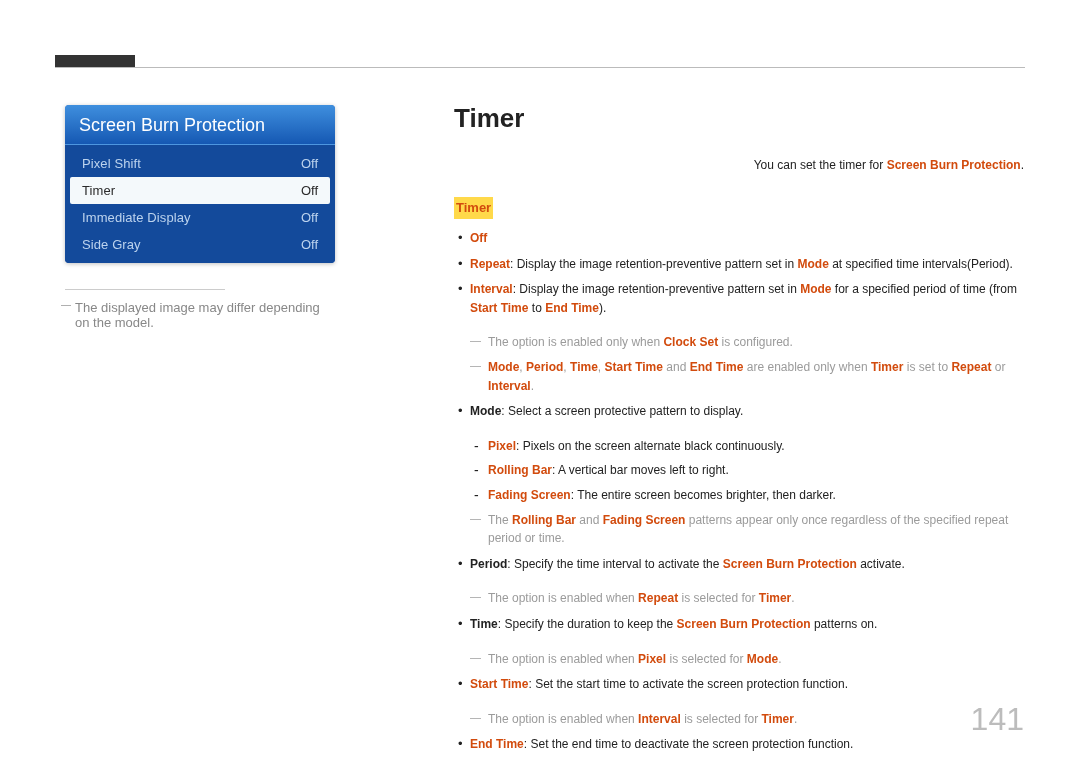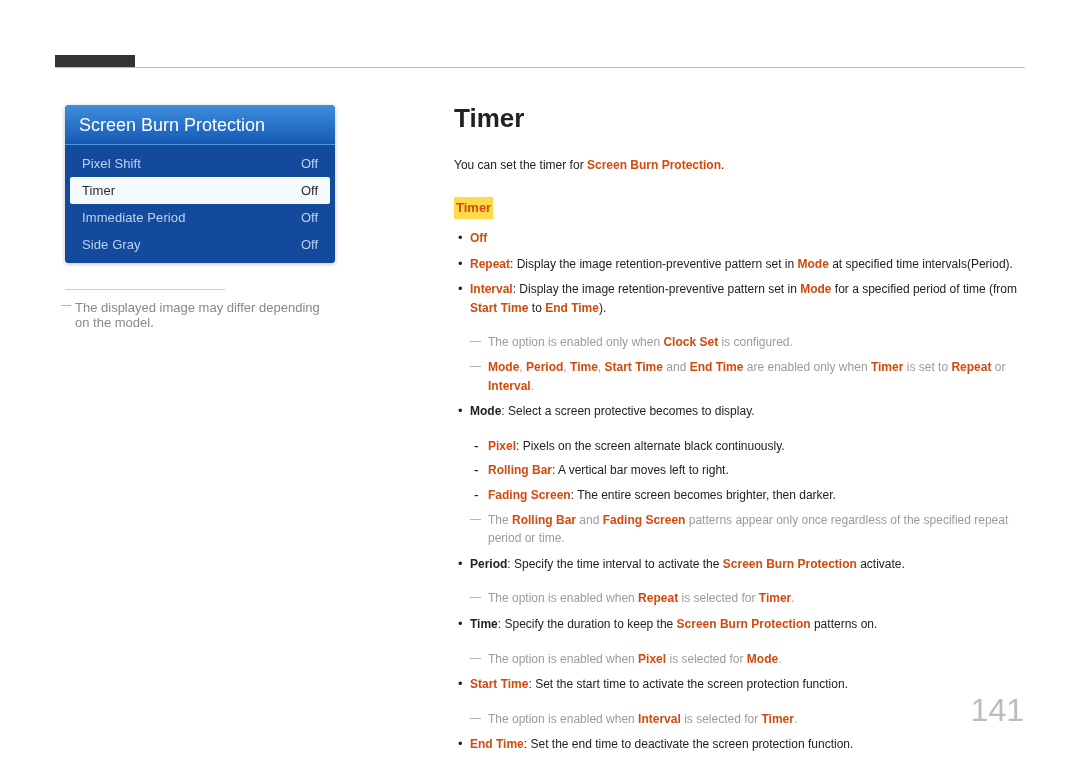--- a/index.html
+++ b/index.html
@@ -87,21 +87,21 @@
   .right-col {
     position: absolute;
     top: 98px;
     left: 454px;
     width: 570px;
     font-size: 12px;
     line-height: 1.55;
     color: #222;
   }
   .h1 { font-size: 26px; font-weight: 600; color: #222; margin-bottom: 18px; }
-  .intro p { margin-bottom: 4px; }
+  .intro p { margin-bottom: 4px; text-align: right; }
   .kw   { color: #d24b0d; font-weight: 600; }
   .b    { font-weight: 600; }
   .sub-h {
     margin-top: 18px;
     margin-bottom: 10px;
     display: inline-block;
     background: #ffd94a;
     color: #d24b0d;
     font-weight: 600;
     font-size: 13px;
@@ -144,21 +144,21 @@
   ul.lvl2 > li.sub::before {
     content: "-";
     position: absolute;
     left: 4px;
     top: -1px;
     font-size: 14px;
   }
   .page-number {
     position: absolute;
     right: 56px;
-    bottom: 34px;
+    bottom: 25px;
     font-size: 32px;
     color: #bcbcbc;
     font-weight: 400;
   }
 </style>
 </head>
 <body>
 
 <div class="top-marker"></div>
 <div class="top-rule"></div>
@@ -169,21 +169,21 @@
     <div class="menu-body">
       <div class="menu-row">
         <span>Pixel Shift</span>
         <span>Off</span>
       </div>
       <div class="menu-row selected">
         <span>Timer</span>
         <span>Off</span>
       </div>
       <div class="menu-row">
-        <span>Immediate Period</span>
+        <span>Immediate Display</span>
         <span>Off</span>
       </div>
       <div class="menu-row">
         <span>Side Gray</span>
         <span>Off</span>
       </div>
     </div>
   </div>
   <div class="footnote-rule"></div>
   <div class="footnote">The displayed image may differ depending on the model.</div>
@@ -212,21 +212,21 @@
         <li class="dash">
           <span>The option is enabled only when </span><span class="kw">Clock Set</span><span> is configured.</span>
         </li>
         <li class="dash">
           <span class="kw">Mode</span><span>, </span><span class="kw">Period</span><span>, </span><span class="kw">Time</span><span>, </span><span class="kw">Start Time</span><span> and </span><span class="kw">End Time</span><span> are enabled only when </span><span class="kw">Timer</span><span> is set to </span><span class="kw">Repeat</span><span> or </span><span class="kw">Interval</span><span>.</span>
         </li>
       </ul>
     </li>
 
     <li>
-      <span class="b">Mode</span><span>: Select a screen protective becomes to display.</span>
+      <span class="b">Mode</span><span>: Select a screen protective pattern to display.</span>
       <ul class="lvl2">
         <li class="sub"><span class="kw">Pixel</span><span>: Pixels on the screen alternate black continuously.</span></li>
         <li class="sub"><span class="kw">Rolling Bar</span><span>: A vertical bar moves left to right.</span></li>
         <li class="sub"><span class="kw">Fading Screen</span><span>: The entire screen becomes brighter, then darker.</span></li>
         <li class="dash">
           <span>The </span><span class="kw">Rolling Bar</span><span> and </span><span class="kw">Fading Screen</span><span> patterns appear only once regardless of the specified repeat period or time.</span>
         </li>
       </ul>
     </li>
 

